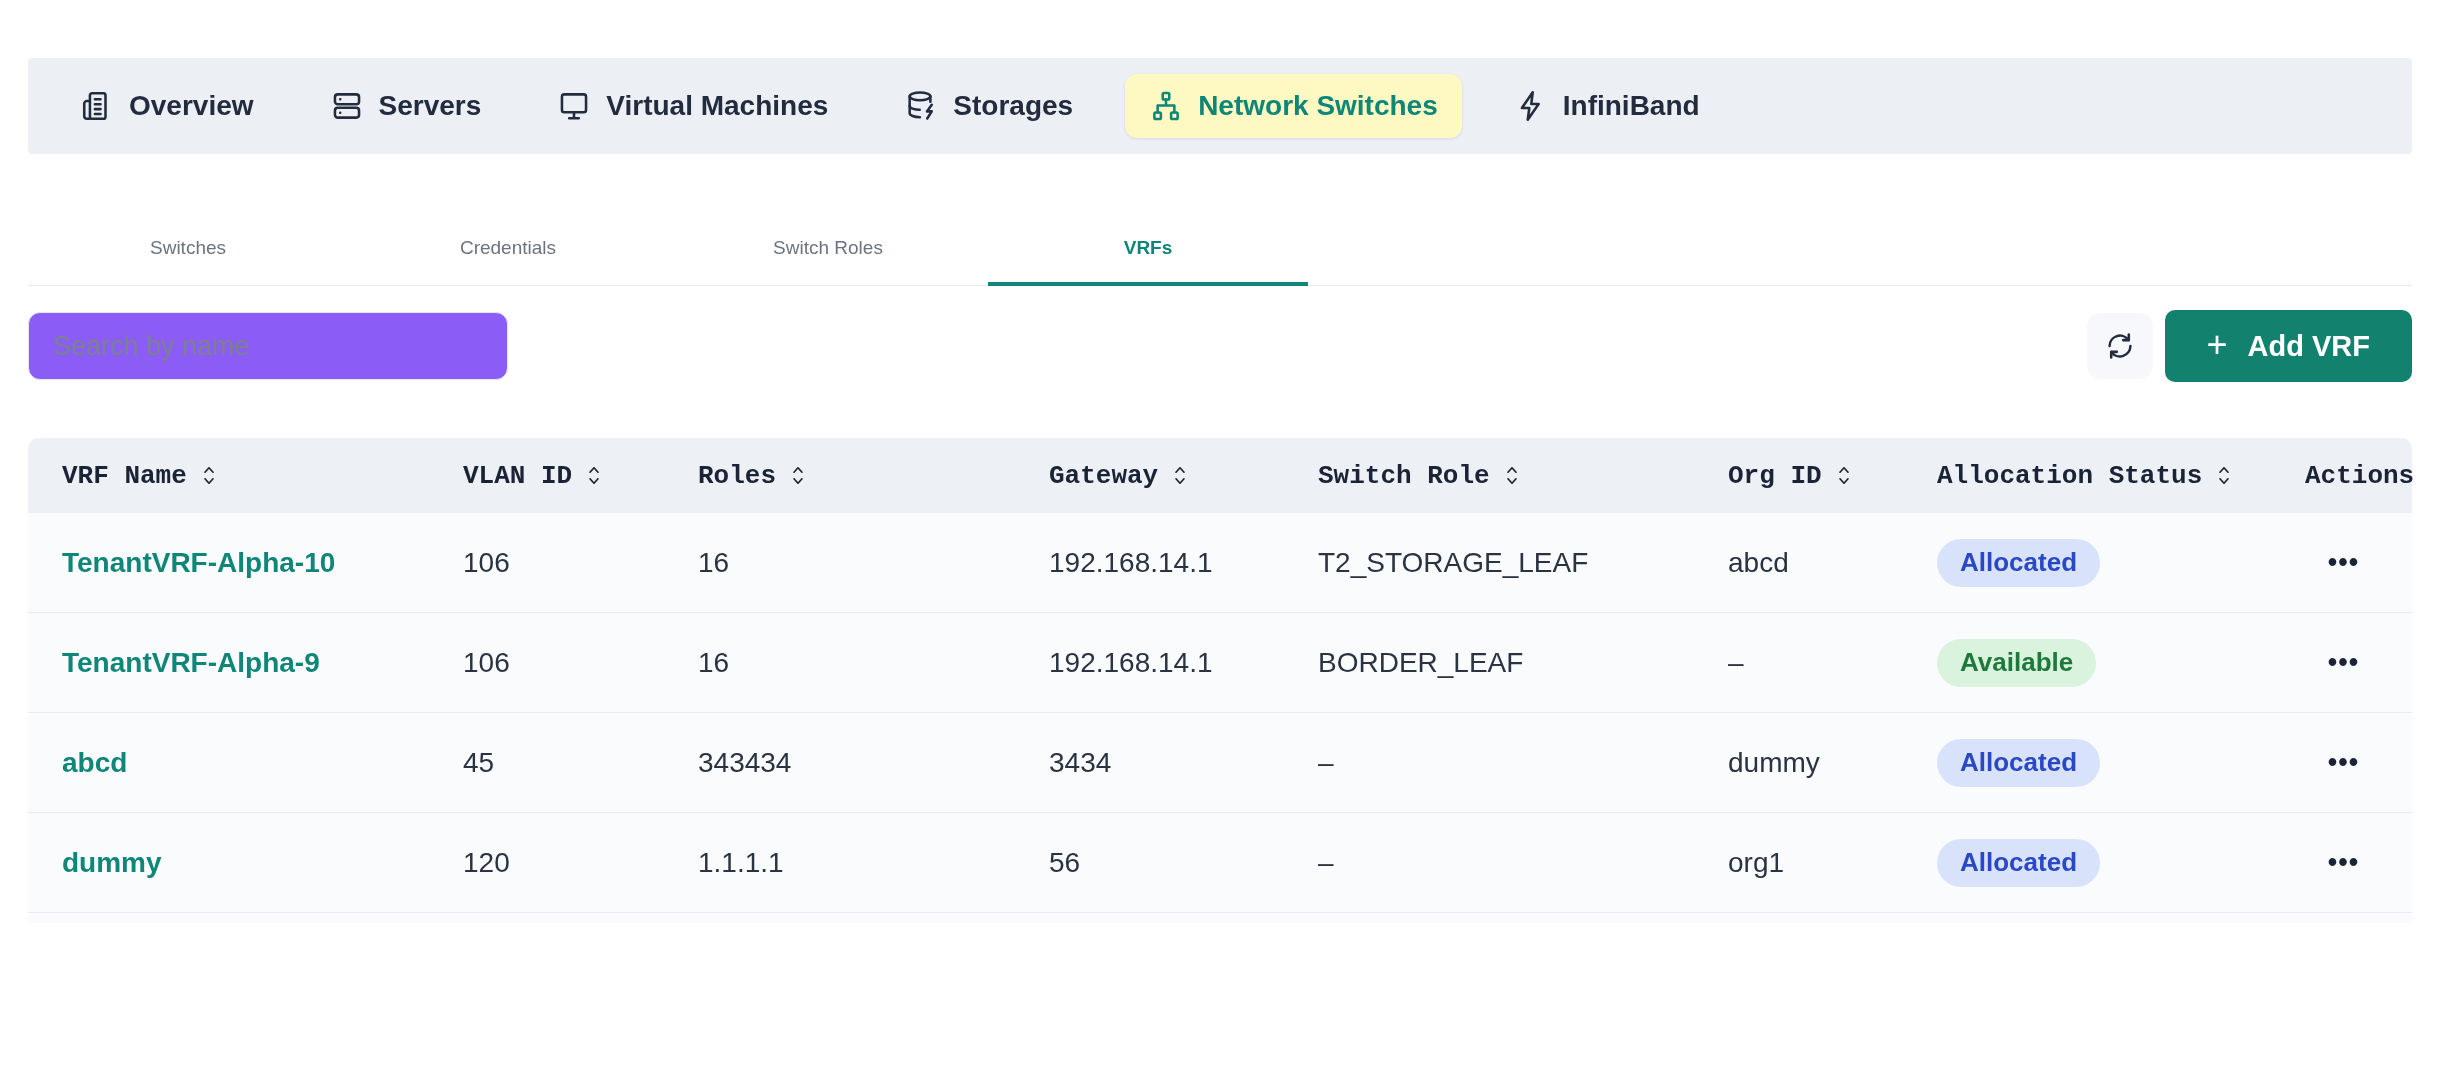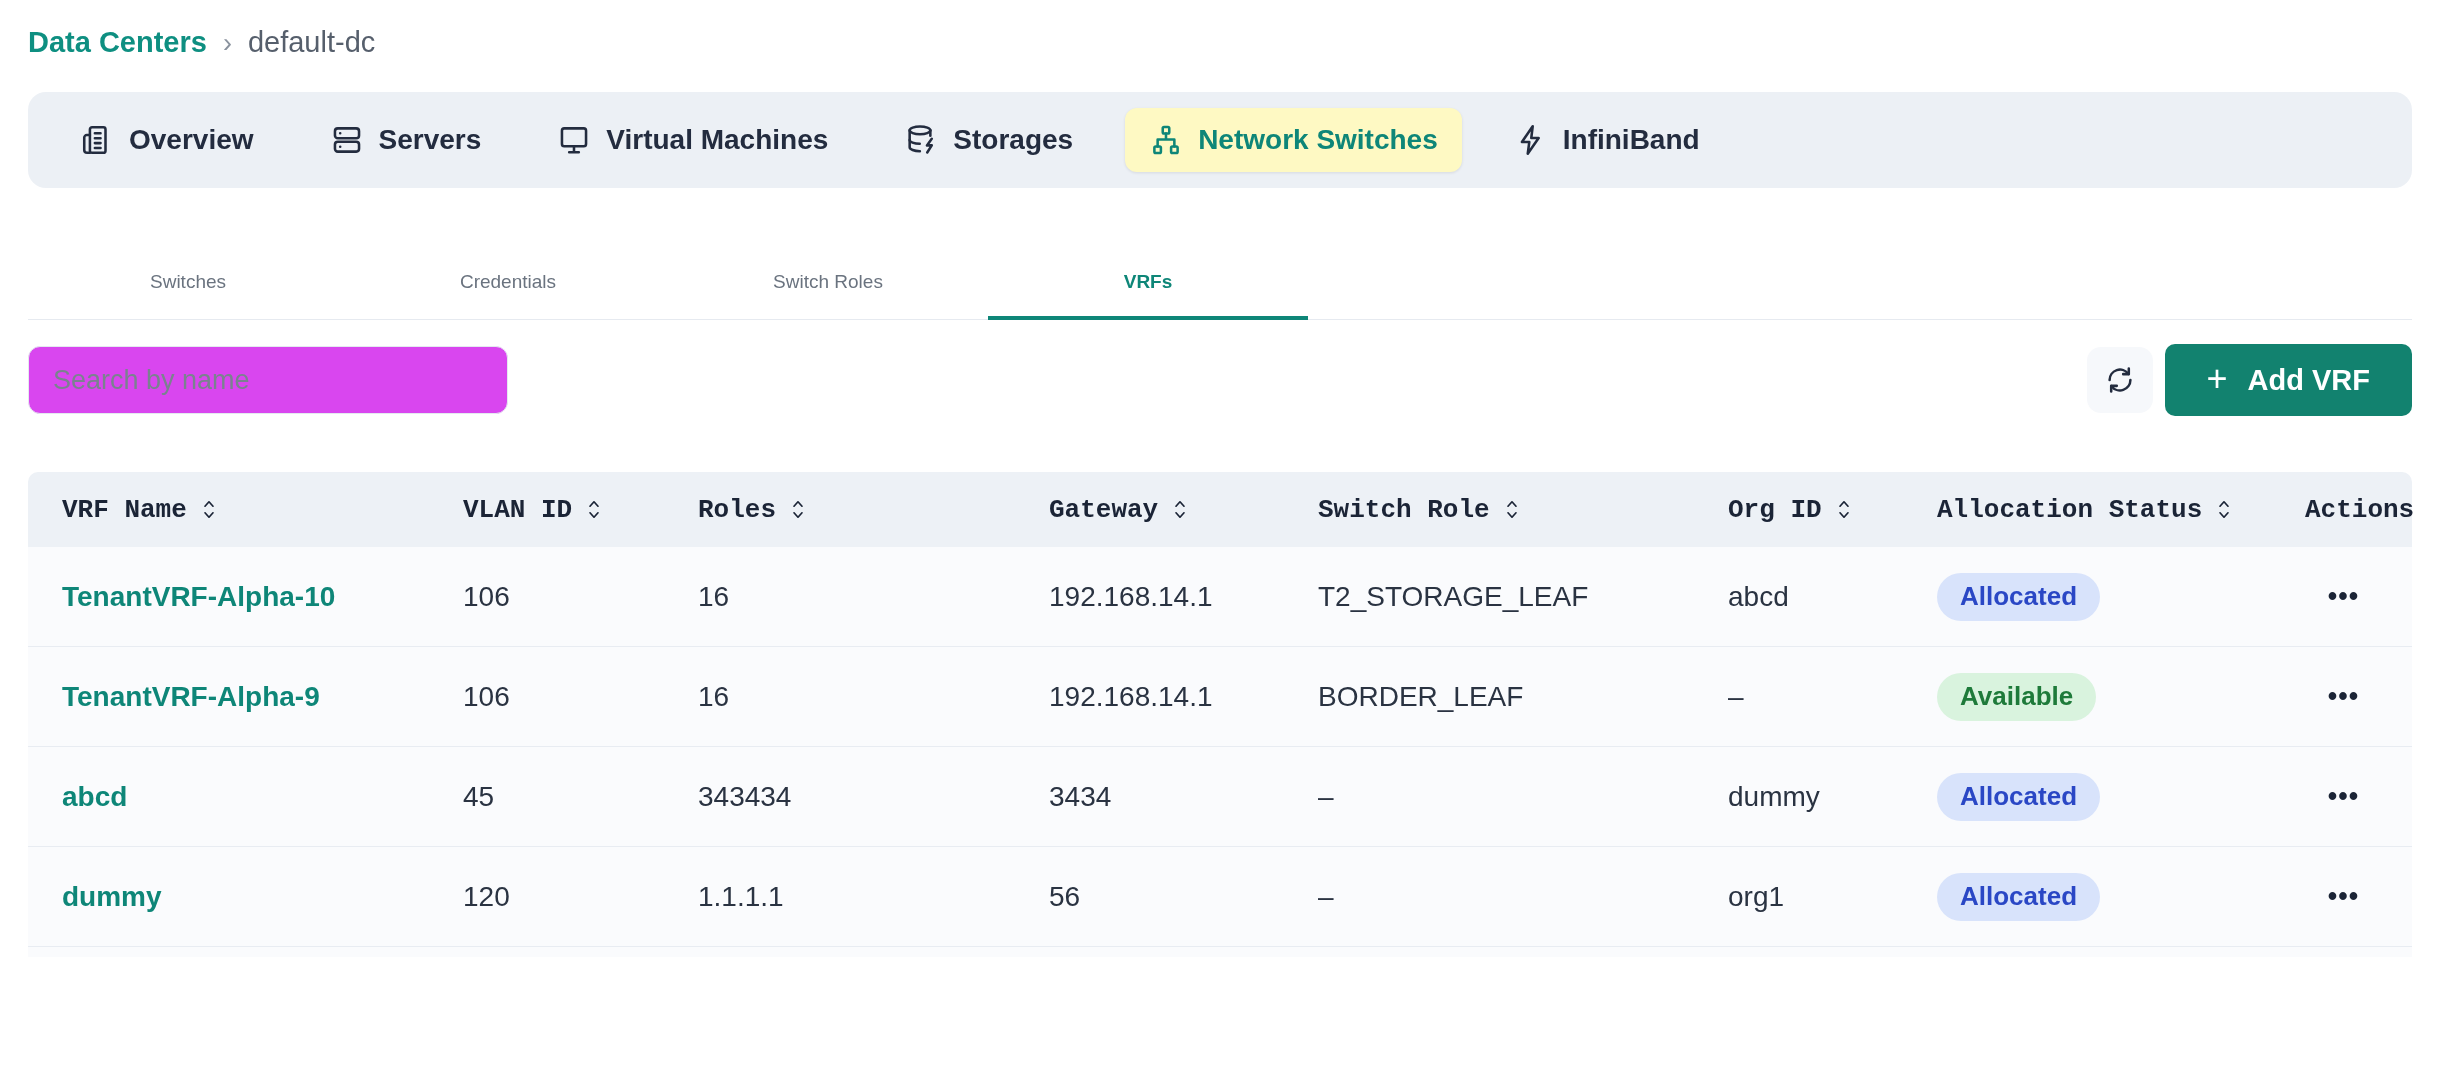--- a/index.html
+++ b/index.html
@@ -13,21 +13,21 @@
   .page { padding: 0 28px; }
 
   
   .breadcrumb { padding-top: 26px; font-size: 29px; display: flex; align-items: baseline; gap: 16px; height: 34px; }
   .breadcrumb-link { color: #0E8F81; font-weight: 600; cursor: pointer; }
   .breadcrumb-sep { color: #8A929E; font-size: 27px; }
   .breadcrumb-current { color: #565F6C; }
 
   
   .main-tabs {
-    margin-top: 58px; height: 96px; background: #ECF0F5; border-radius: 18px;
+    margin-top: 58px; height: 96px; background: #ECF0F5; border-radius: 4px;
     display: flex; align-items: center; padding: 0 28px; gap: 28px;
   }
   .main-tab {
     display: flex; align-items: center; gap: 15px; padding: 15px 24px;
     font-size: 28px; font-weight: 600; color: #232C3F; border-radius: 12px;
     cursor: pointer; white-space: nowrap;
   }
   .main-tab.active { background: #fef9c3; color: #0E8678; box-shadow: 0 1px 3px rgba(16,24,40,.10); }
   .ticon { width: 34px; height: 34px; display: block; flex: 0 0 auto; }
   .ticon svg { width: 100%; height: 100%; display: block; }
@@ -49,21 +49,21 @@
   .count-badge {
     height: 52px; display: inline-flex; align-items: center; padding: 0 26px;
     border-radius: 26px; font-size: 27px; font-weight: 700;
   }
   .count-badge.allocated { background: #DAE3FB; color: #2A43BE; }
   .count-badge.available { background: #D7F3DD; color: #1D7A3C; }
 
   
   .toolbar { margin-top: 24px; display: flex; align-items: center; height: 72px; }
   .search-input {
-    width: 480px; height: 68px; background: #d946ef; border: 1px solid #E4E9F0;
+    width: 480px; height: 68px; background: #8b5cf6; border: 1px solid #E4E9F0;
     border-radius: 12px; padding: 0 24px; font-size: 27px; color: #27303F;
     outline: none; font-family: inherit;
   }
   .search-input::placeholder { color: #7A828F; }
   .toolbar-spacer { flex: 1; }
   .refresh-btn {
     width: 66px; height: 66px; border: none; background: #F6F8FB; border-radius: 14px;
     display: flex; align-items: center; justify-content: center; color: #232C3F;
     cursor: pointer; margin-right: 12px; padding: 0;
   }
@@ -100,25 +100,20 @@
     border: none; background: none; font-size: 27px; font-weight: 700; color: #1B2436;
     letter-spacing: 1px; cursor: pointer; padding: 10px; font-family: inherit;
   }
   .row-sliver { height: 10px; background: #FAFBFD; }
 </style>
 </head>
 <body>
 
 <div class="page">
 
-  <div class="breadcrumb">
-    <span class="breadcrumb-link">Data Centers</span>
-    <span class="breadcrumb-sep">›</span>
-    <span class="breadcrumb-current">default-dc</span>
-  </div>
 
   <nav class="main-tabs">
     <div class="main-tab">
       <span class="ticon">
         <svg viewBox="0 0 24 24" fill="none" stroke="currentColor" stroke-width="1.8" stroke-linecap="round" stroke-linejoin="round">
           <rect x="7" y="3" width="11" height="18" rx="1.5"></rect>
           <path d="M7 8.5H4.8A1.8 1.8 0 0 0 3 10.3V19a2 2 0 0 0 2 2h2"></path>
           <path d="M10.5 7.2h4M10.5 10.7h4M10.5 14.2h4M10.5 17.7h4"></path>
         </svg>
       </span>

